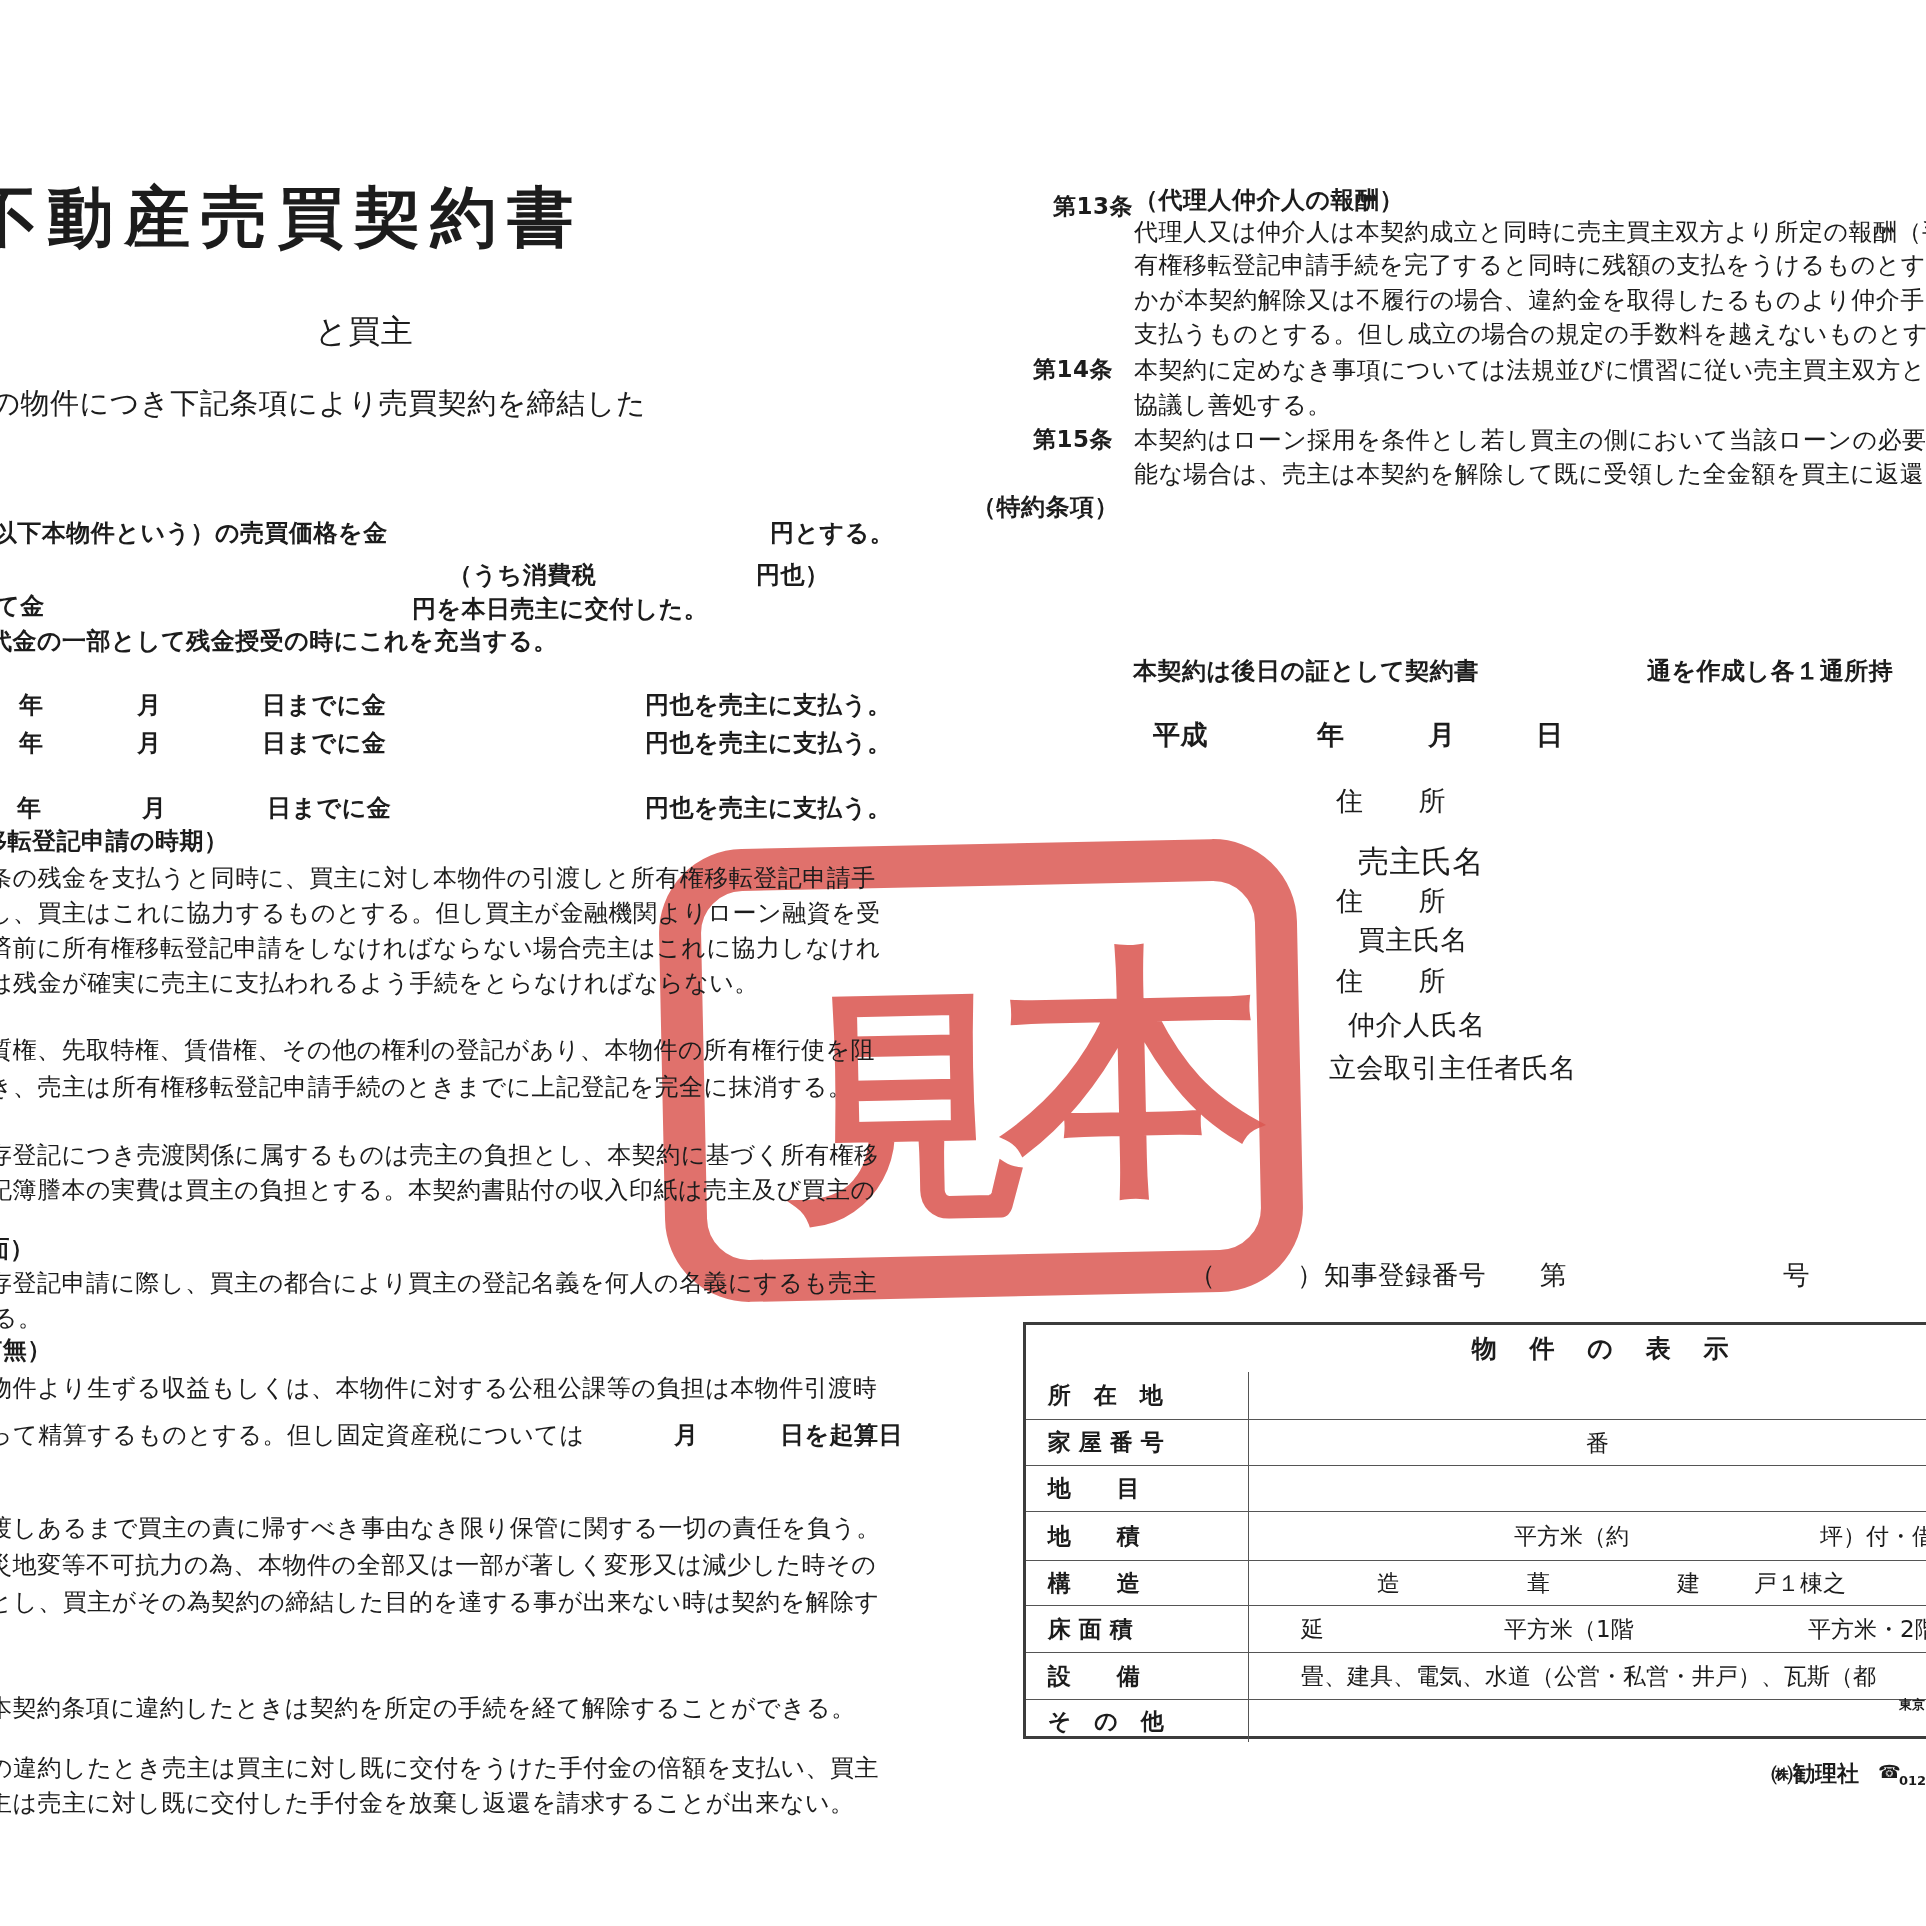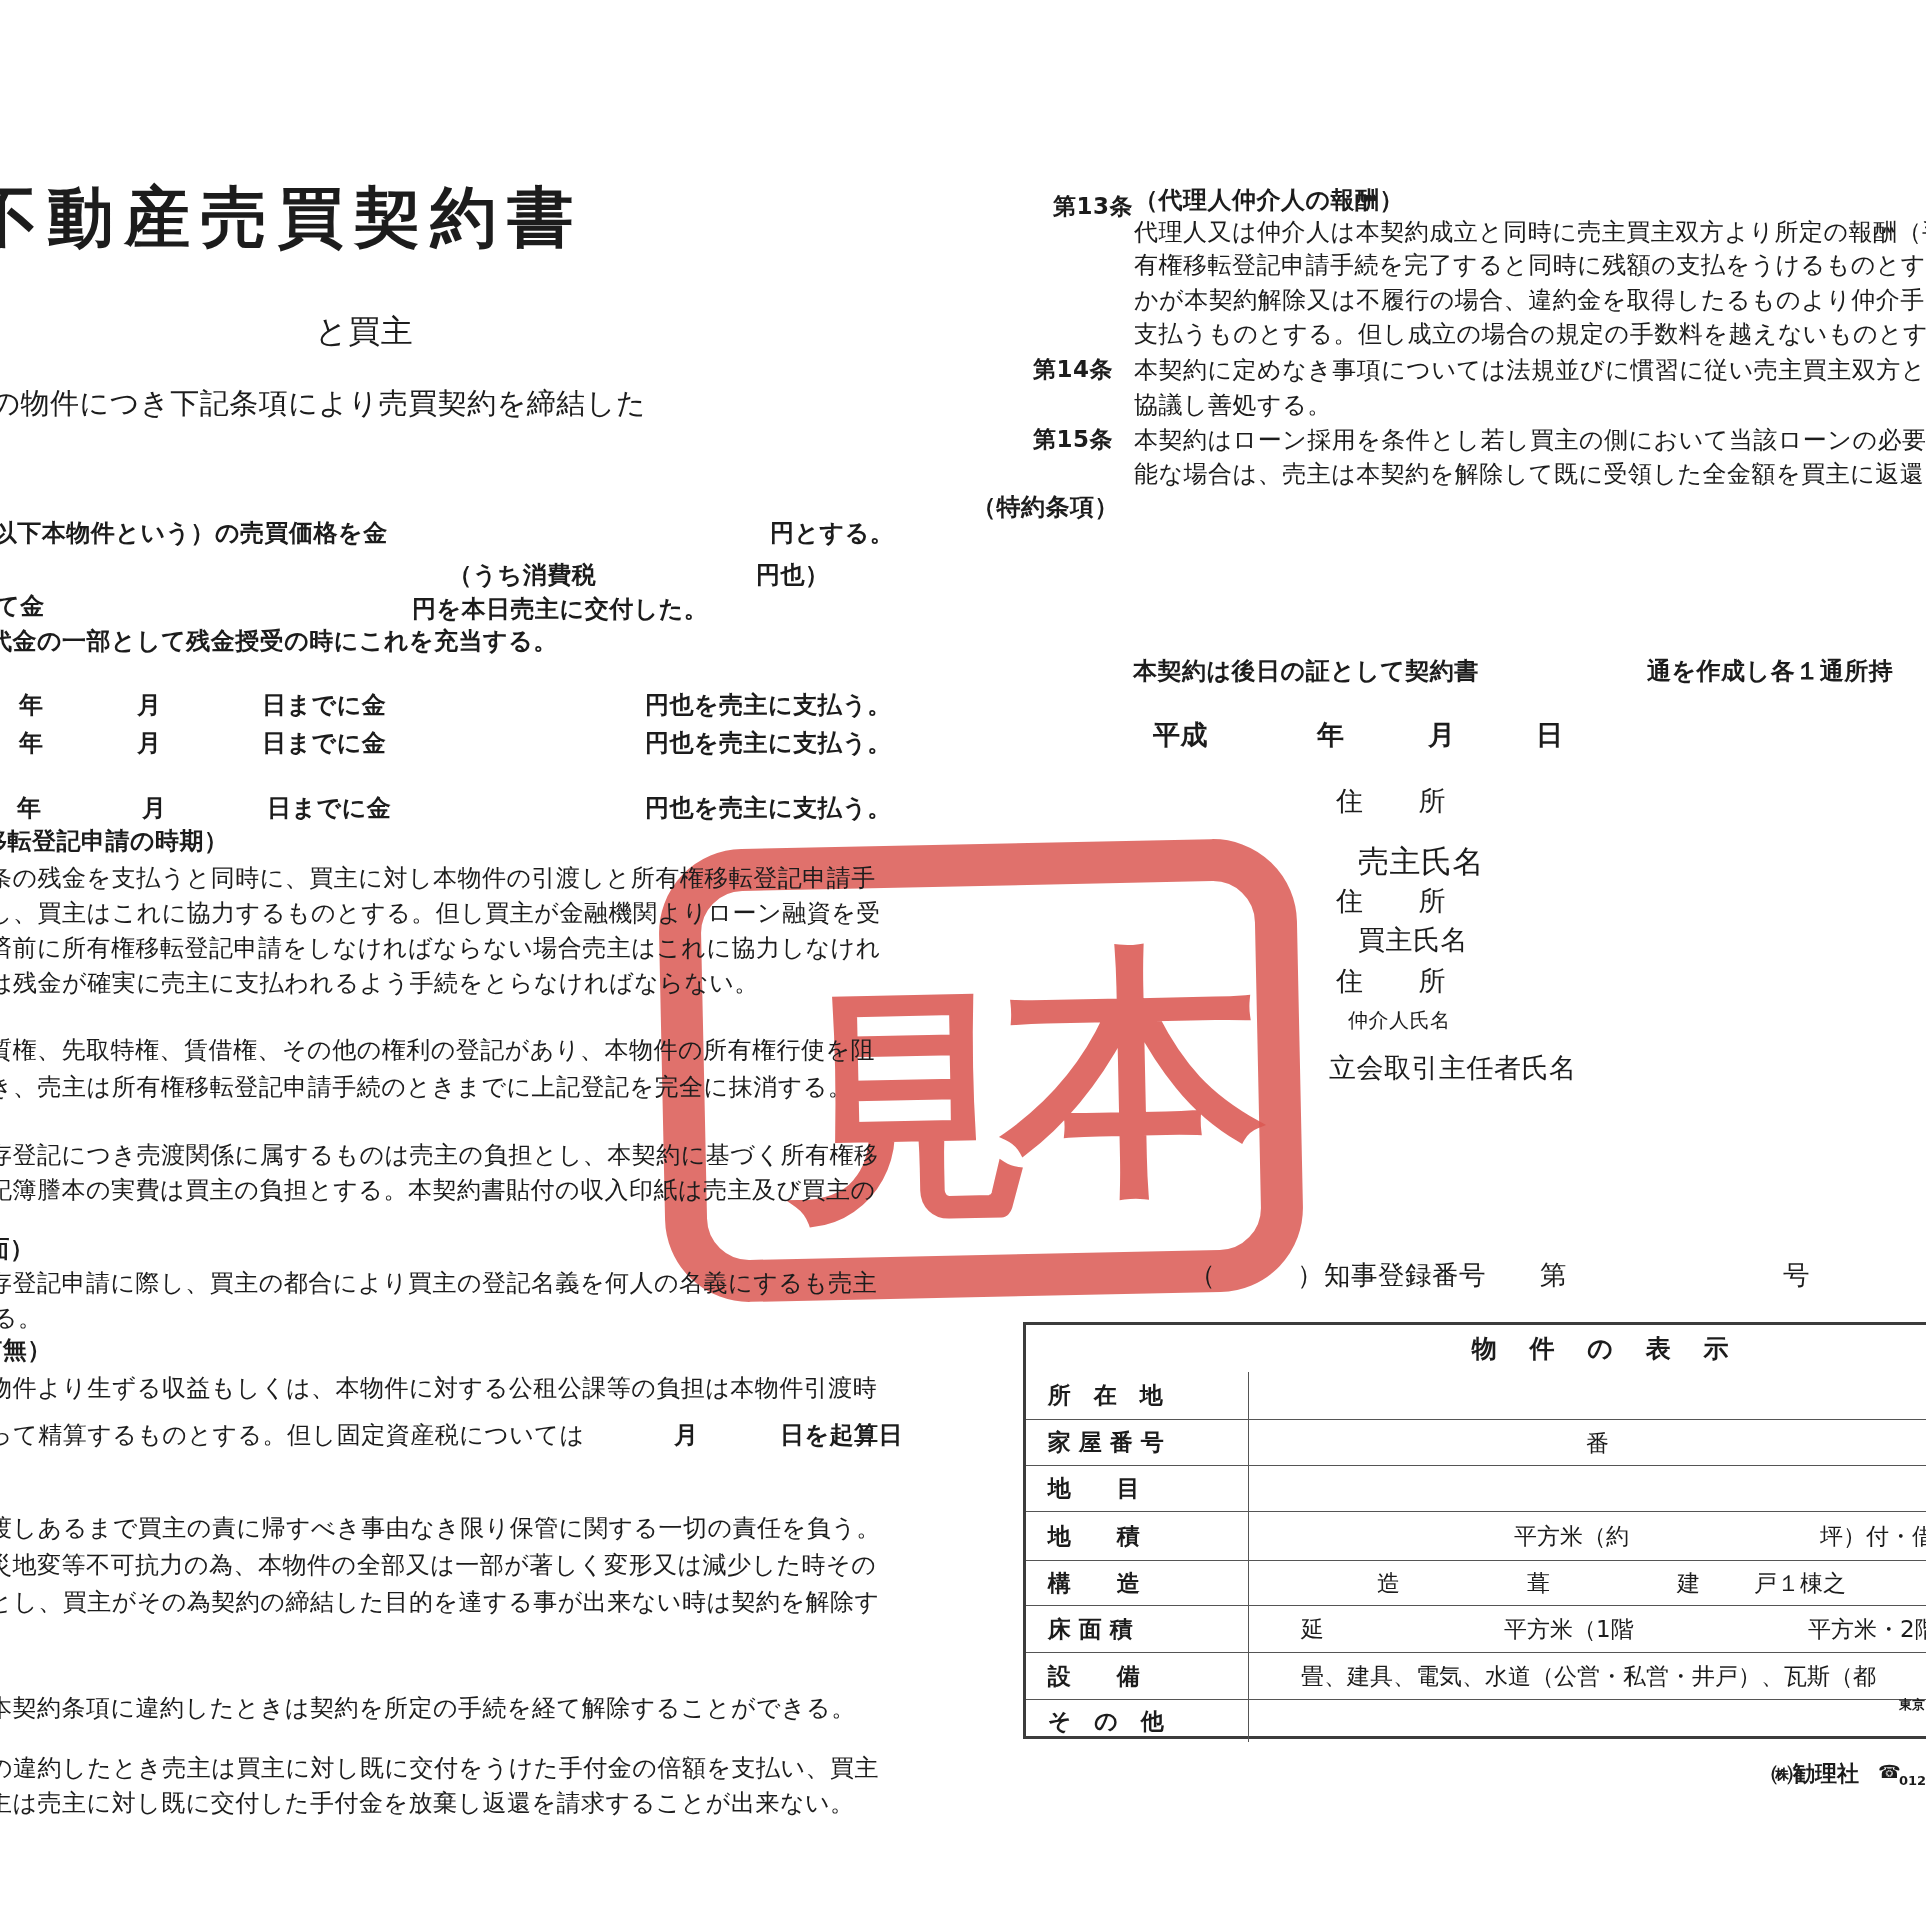--- a/index.html
+++ b/index.html
@@ -195,21 +195,21 @@
   <div class="ln b" style="left:1153px;top:718px;font-size:27px;">平成</div>
   <div class="ln b" style="left:1317px;top:718px;font-size:27px;">年</div>
   <div class="ln b" style="left:1428px;top:718px;font-size:27px;">月</div>
   <div class="ln b" style="left:1536px;top:718px;font-size:27px;">日</div>
 
   <div class="ln" style="left:1336px;top:784px;font-size:27px;">住　　所</div>
   <div class="ln" style="left:1358px;top:842px;font-size:31px;">売主氏名</div>
   <div class="ln" style="left:1336px;top:884px;font-size:27px;">住　　所</div>
   <div class="ln" style="left:1358px;top:923px;font-size:27px;">買主氏名</div>
   <div class="ln" style="left:1336px;top:964px;font-size:27px;">住　　所</div>
-  <div class="ln" style="left:1348px;top:1008px;font-size:20px;">仲介人氏名</div>
+  <div class="ln" style="left:1348px;top:1008px;font-size:27px;">仲介人氏名</div>
   <div class="ln" style="left:1329px;top:1051px;font-size:27px;">立会取引主任者氏名</div>
 
   <div class="ln" style="left:1189px;top:1258px;font-size:26.5px;">（　　　）知事登録番号　　第　　　　　　　　号</div>
 
   <div id="prop-table">
     <div id="thead">物　件　の　表　示</div>
 
     <div class="trow first" style="height:47px;">
       <div class="tlabel">所　在　地</div>
       <div class="tcontent"></div>

